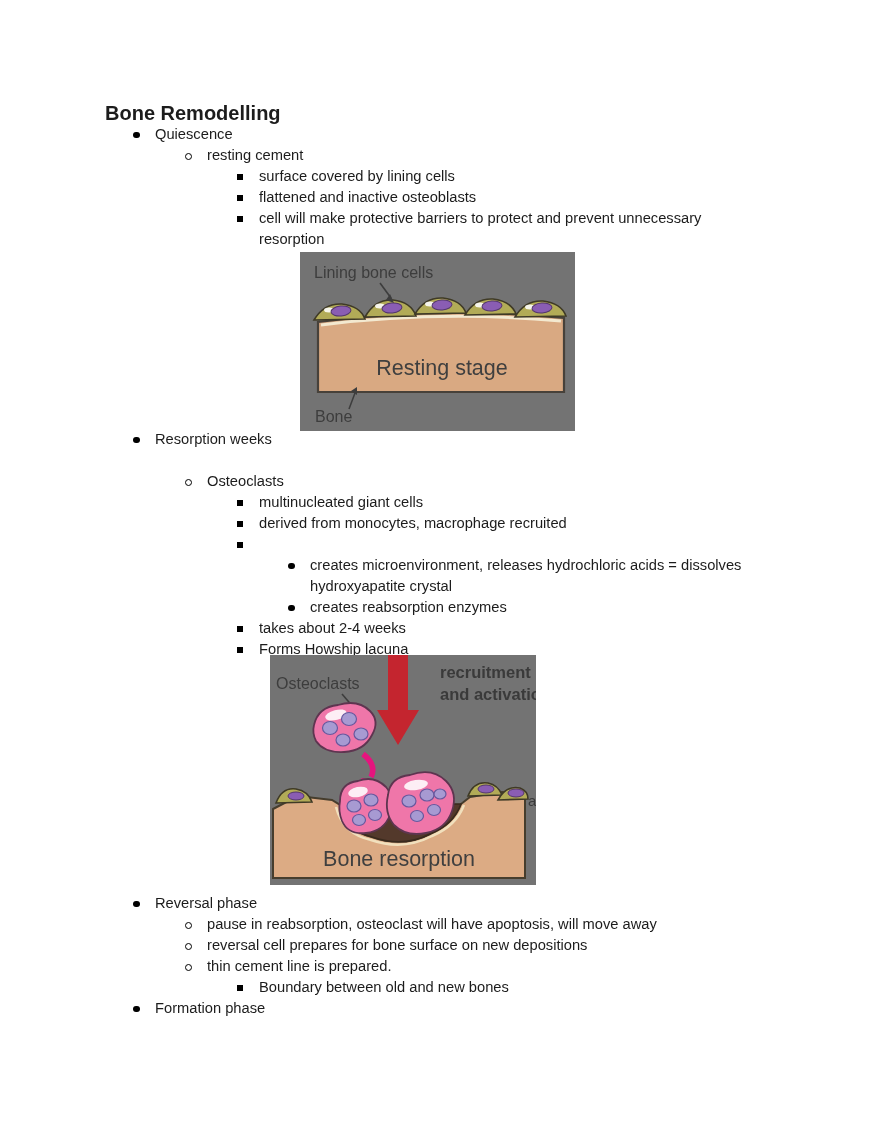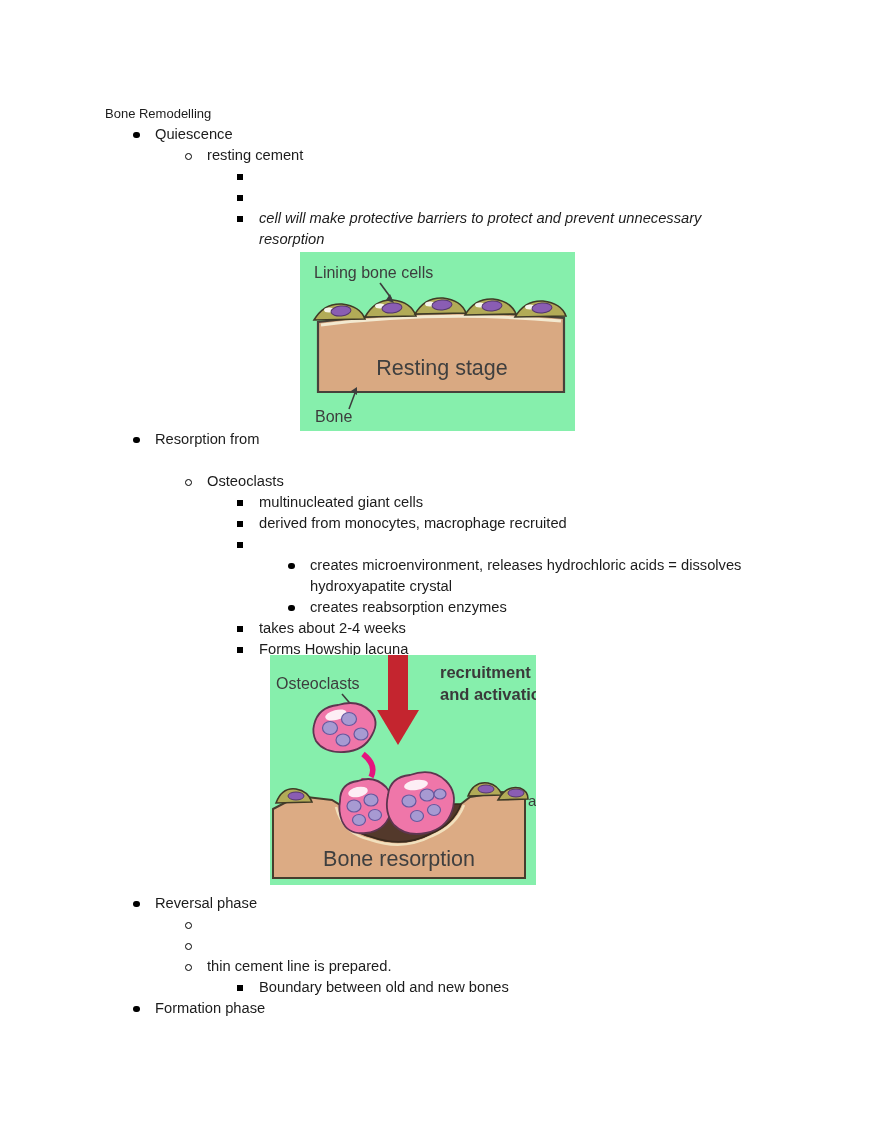--- a/index.html
+++ b/index.html
@@ -1,52 +1,52 @@
 <!DOCTYPE html>
 <html><head>
 <meta charset="utf-8">
 <style>
   html,body{margin:0;padding:0;}
   body{
     width:880px;height:1139px;position:relative;background:#ffffff;
     font-family:"Liberation Sans",sans-serif;color:#1c1c1c;overflow:hidden;
   }
-  .title{position:absolute;left:105px;top:103px;font-size:13px;font-weight:normal;line-height:21px;}
+  .title{position:absolute;left:105px;top:103px;font-size:20px;font-weight:bold;line-height:21px;}
   .line{position:absolute;left:0;width:880px;font-size:14.7px;line-height:21px;}
   .line .t{display:inline-block;vertical-align:top;}
   .l1 .t{margin-left:155px;} .l2 .t{margin-left:207px;} .l3 .t{margin-left:259px;} .l4 .t{margin-left:310px;}
   .bu{position:absolute;top:7.5px;}
   .l1 .bu{left:133px;} .l2 .bu{left:185px;} .l3 .bu{left:237px;} .l4 .bu{left:288px;}
   .disc{width:6.5px;height:6.5px;background:#000;border-radius:50%;}
   .circ{width:5px;height:5px;border:1.3px solid #000;border-radius:50%;background:transparent;}
   .sq{width:6px;height:6px;background:#000;top:8px;}
-  .w1{width:490px;font-style:italic;} .w2{width:472px;}
-  .fig{position:absolute;background:#86efac;}
+  .w1{width:490px;} .w2{width:472px;}
+  .fig{position:absolute;background:#737373;}
   #fig1{left:300px;top:252px;}
   #fig2{left:270px;top:655px;text-align:right;}
   svg text{font-family:"Liberation Sans",sans-serif;}
   .cellfill{fill:#b2ab57;stroke:#3f3a26;stroke-width:1.6;}
   .nuc1{fill:#8a5db3;stroke:#53366e;stroke-width:1;}
   .nuc2{fill:#a79ad2;stroke:#67589e;stroke-width:1.2;}
   .hl{fill:#ffffff;opacity:0.88;}
   .arrowline{stroke:#3d3d3d;stroke-width:1.6;}
   .arrowfill{fill:#3d3d3d;}
   .figlabel{fill:#3d3d3d;font-size:16px;}
   .figbig{fill:#3f3f3f;font-size:21.5px;}
   .figbold{fill:#3a3a3a;font-size:16.5px;font-weight:bold;}
 </style>
 </head>
 <body>
 
 <div class="title">Bone Remodelling</div>
 
 <div class="line l1" style="top:124px"><span class="bu disc"></span><span class="t">Quiescence</span></div>
 <div class="line l2" style="top:145px"><span class="bu circ"></span><span class="t">resting cement</span></div>
-<div class="line l3" style="top:166px"><span class="bu sq"></span></div>
-<div class="line l3" style="top:187px"><span class="bu sq"></span></div>
+<div class="line l3" style="top:166px"><span class="bu sq"></span><span class="t">surface covered by lining cells</span></div>
+<div class="line l3" style="top:187px"><span class="bu sq"></span><span class="t">flattened and inactive osteoblasts</span></div>
 <div class="line l3" style="top:208px"><span class="bu sq"></span><span class="t w1">cell will make protective barriers to protect and prevent unnecessary resorption</span></div>
 
 <div class="fig" id="fig1">
   <svg width="275" height="175" viewBox="0 0 275 175">
     <g>
       <path d="M 18 70 Q 140 54 264 66 L 264 140 L 18 140 Z" stroke="#47413a" stroke-width="2.2" fill="#d9a982"></path>
       <path d="M 21 73 Q 140 58 261 69" fill="none" stroke="#f4ecd4" stroke-width="3" opacity="0.95"></path>
     </g>
     <g>
       <path class="cellfill" d="M 14 68 Q 24 51 42 52 Q 60 54 65 67 Z"></path>
@@ -68,21 +68,21 @@
     <line x1="80" y1="31" x2="91" y2="46" class="arrowline"></line>
     <polygon points="94,51 86,48 90,42" class="arrowfill"></polygon>
     <line x1="49" y1="157" x2="55" y2="141" class="arrowline"></line>
     <polygon points="57,135 51,139 57,143" class="arrowfill"></polygon>
     <text x="14" y="26" class="figlabel">Lining bone cells</text>
     <text x="142" y="123" class="figbig" text-anchor="middle">Resting stage</text>
     <text x="15" y="170" class="figlabel">Bone</text>
   </svg>
 </div>
 
-<div class="line l1" style="top:429px"><span class="bu disc"></span><span class="t">Resorption from</span></div>
+<div class="line l1" style="top:429px"><span class="bu disc"></span><span class="t">Resorption weeks</span></div>
 <div class="line l2" style="top:471px"><span class="bu circ"></span><span class="t">Osteoclasts</span></div>
 <div class="line l3" style="top:492px"><span class="bu sq"></span><span class="t">multinucleated giant cells</span></div>
 <div class="line l3" style="top:513px"><span class="bu sq"></span><span class="t">derived from monocytes, macrophage recruited</span></div>
 <div class="line l3" style="top:534px"><span class="bu sq"></span></div>
 <div class="line l4" style="top:555px"><span class="bu disc"></span><span class="t w2">creates microenvironment, releases hydrochloric acids = dissolves hydroxyapatite crystal</span></div>
 <div class="line l4" style="top:597px"><span class="bu disc"></span><span class="t">creates reabsorption enzymes</span></div>
 <div class="line l3" style="top:618px"><span class="bu sq"></span><span class="t">takes about 2-4 weeks</span></div>
 <div class="line l3" style="top:639px"><span class="bu sq"></span><span class="t">Forms Howship lacuna</span></div>
 
 <div class="fig" id="fig2">
@@ -135,17 +135,17 @@
       <ellipse class="nuc2" cx="147" cy="161" rx="6.5" ry="5.5"></ellipse>
       <ellipse class="nuc2" cx="164" cy="155" rx="6.5" ry="5.5"></ellipse>
       <ellipse class="nuc2" cx="170" cy="139" rx="6" ry="5"></ellipse>
     </g>
     <text x="129" y="211" class="figbig" text-anchor="middle">Bone resorption</text>
     <text x="258" y="151" font-size="15" fill="#3a3a3a">a</text>
   </svg>
 </div>
 
 <div class="line l1" style="top:893px"><span class="bu disc"></span><span class="t">Reversal phase</span></div>
-<div class="line l2" style="top:914px"><span class="bu circ"></span></div>
-<div class="line l2" style="top:935px"><span class="bu circ"></span></div>
+<div class="line l2" style="top:914px"><span class="bu circ"></span><span class="t">pause in reabsorption, osteoclast will have apoptosis, will move away</span></div>
+<div class="line l2" style="top:935px"><span class="bu circ"></span><span class="t">reversal cell prepares for bone surface on new depositions</span></div>
 <div class="line l2" style="top:956px"><span class="bu circ"></span><span class="t">thin cement line is prepared.</span></div>
 <div class="line l3" style="top:977px"><span class="bu sq"></span><span class="t">Boundary between old and new bones</span></div>
 <div class="line l1" style="top:998px"><span class="bu disc"></span><span class="t">Formation phase</span></div>
 
 </body></html>

